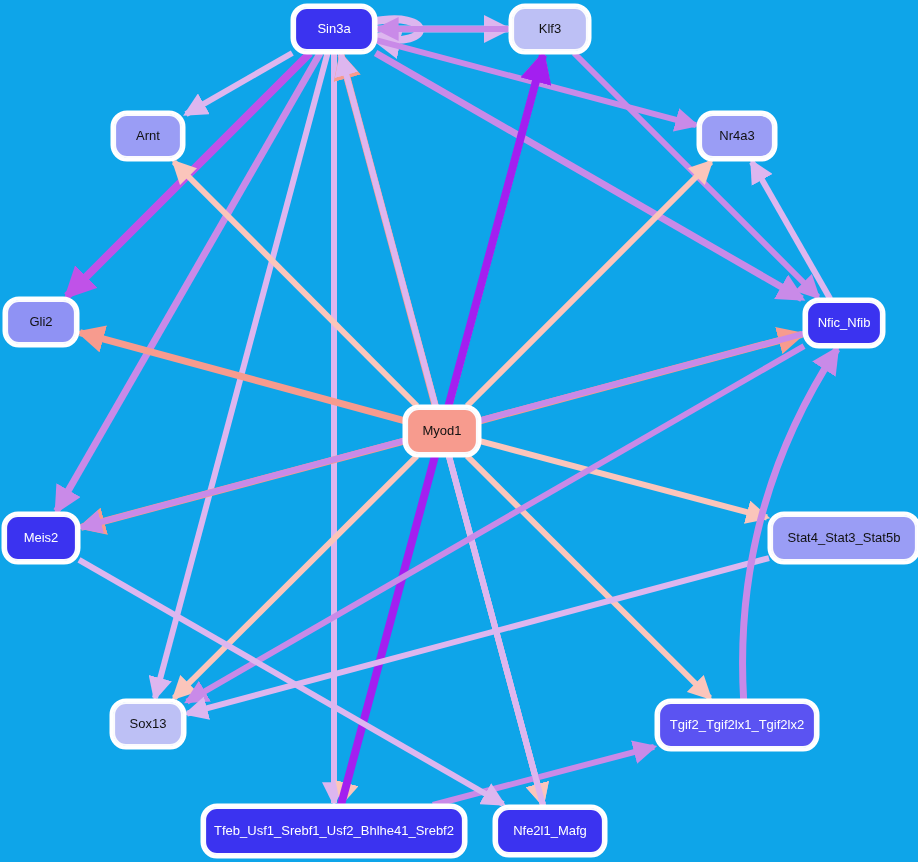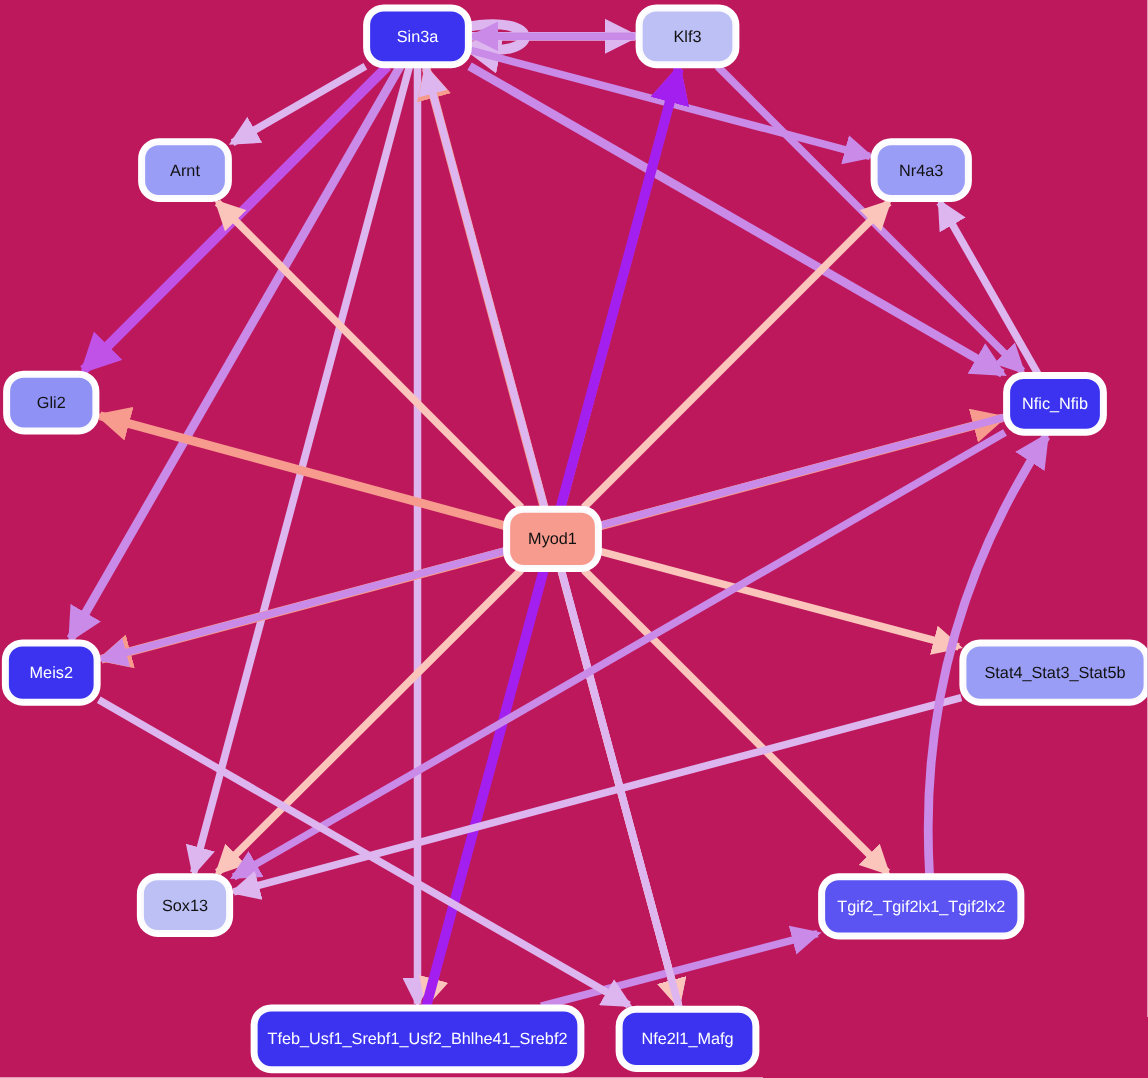--- a/index.html
+++ b/index.html
@@ -7,21 +7,21 @@
     padding: 0;
     background: #ffffff;
   }
   body {
     font-family: "Liberation Sans", sans-serif;
   }
   #canvas-wrap {
     position: relative;
     width: 918px;
     height: 862px;
-    background: #be185d;
+    background: #0ea5e9;
     overflow: hidden;
   }
   #graph-svg {
     position: absolute;
     left: 0;
     top: 0;
     width: 918px;
     height: 862px;
   }
   .node-label {

